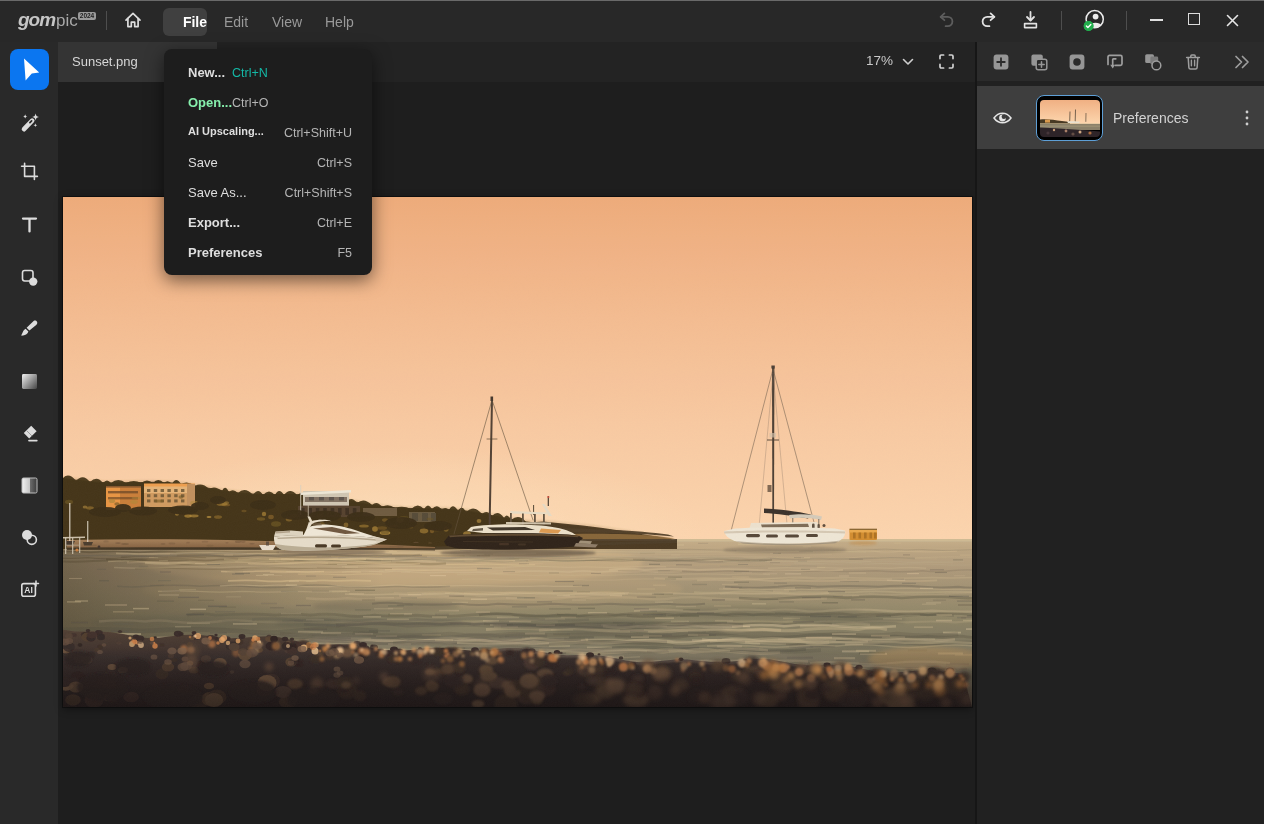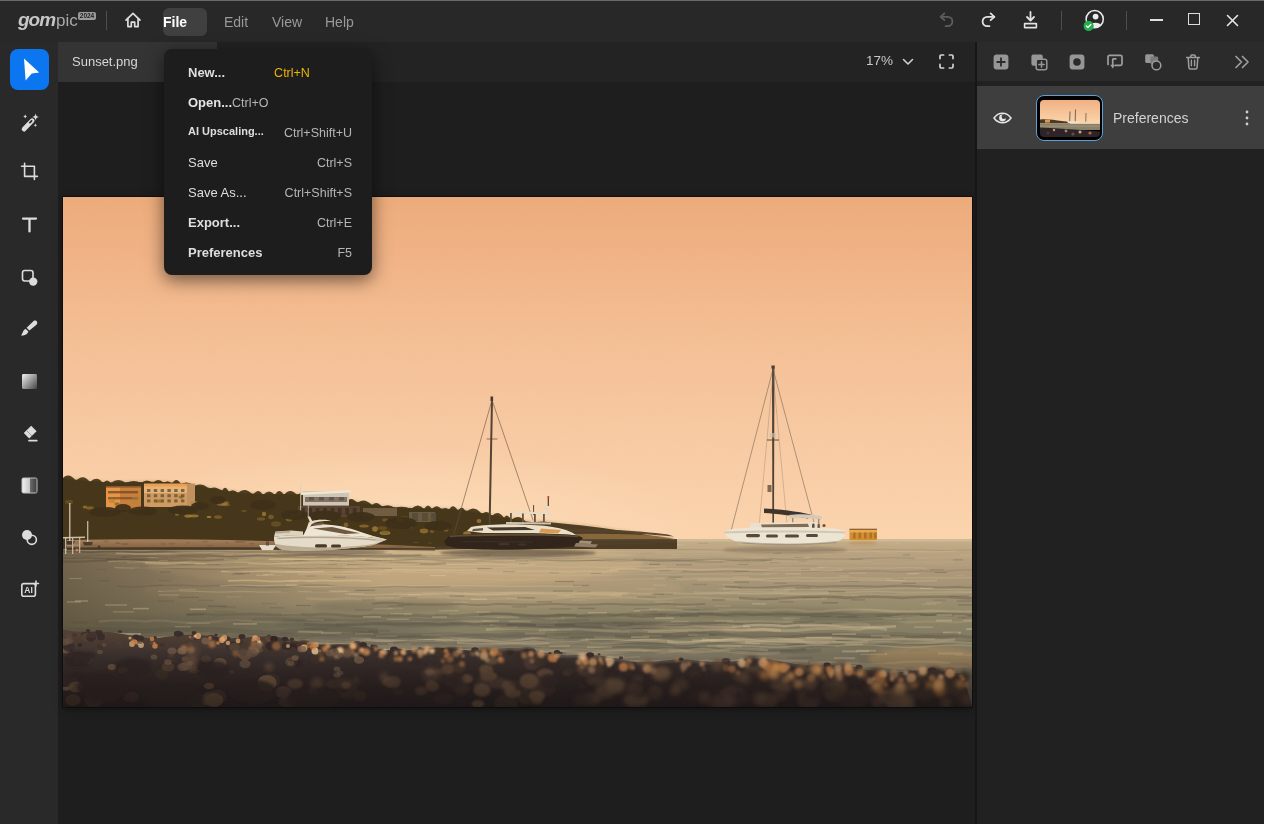--- a/index.html
+++ b/index.html
@@ -10,21 +10,21 @@
 
 <div class="abs" style="left:0;top:0;width:1264px;height:42px;background:#282828;border-top:1px solid #6a6a6a"></div>
 <div class="abs" style="left:18px;top:9px;font-size:19px;font-weight:bold;font-style:italic;letter-spacing:-1px;color:#c6c6c6">gom</div>
 <div class="abs" style="left:56px;top:11px;font-size:17px;color:#a9a9a9;letter-spacing:0px">pic</div>
 <div class="abs" style="left:78px;top:12px;width:18px;height:8px;background:#9a9a9a;border-radius:2px;color:#222;font-size:6.5px;font-weight:bold;text-align:center;line-height:8px">2024</div>
 <div class="abs" style="left:106px;top:11px;width:1px;height:19px;background:#4e4e4e"></div>
 <svg class="abs" style="left:123px;top:10px" width="20" height="20" viewBox="0 0 20 20" fill="none" stroke="#dedede" stroke-width="1.7" stroke-linecap="round" stroke-linejoin="round">
 <path d="M3,10.2 L10,3.4 L17,10.2"></path>
       <path d="M4.9,8.6 V16.6 H8.3 V12.2 H11.7 V16.6 H15.1 V8.6"></path>
     </svg>
-<div class="abs" style="left:163px;top:7.5px;width:44px;height:28px;background:#404040;border-radius:6px;color:#ffffff;font-size:14px;font-weight:bold;text-align:left;line-height:28px">File</div>
+<div class="abs" style="left:163px;top:7.5px;width:44px;height:28px;background:#404040;border-radius:6px;color:#ffffff;font-size:14px;font-weight:bold;text-align:right;line-height:28px">File</div>
 <div class="abs" style="left:224px;top:14px;font-size:14px;color:#999999">Edit</div>
 <div class="abs" style="left:272px;top:14px;font-size:14px;color:#999999">View</div>
 <div class="abs" style="left:325px;top:14px;font-size:14px;color:#999999">Help</div>
 <svg class="abs" style="left:936px;top:10px" width="20" height="20" viewBox="0 0 20 20" fill="none" stroke="#5d5d5d" stroke-width="1.8" stroke-linecap="round" stroke-linejoin="round">
 <path d="M4.8,6.8 H11.8 A4.6,4.6 0 0 1 16.4,11.4 V11.6 A4.6,4.6 0 0 1 11.8,16.2 H9.6"></path>
       <path d="M8.4,3.4 L4.6,6.8 L8.4,10.2"></path>
     </svg>
 <svg class="abs" style="left:979px;top:10px" width="20" height="20" viewBox="0 0 20 20" fill="none" stroke="#e2e2e2" stroke-width="1.8" stroke-linecap="round" stroke-linejoin="round">
 <path d="M15.2,6.8 H8.2 A4.6,4.6 0 0 0 3.6,11.4 V11.6 A4.6,4.6 0 0 0 8.2,16.2 H10.4"></path>
       <path d="M11.6,3.4 L15.4,6.8 L11.6,10.2"></path>
@@ -1663,22 +1663,22 @@
       </svg>
 </div>
 <div class="abs" style="left:1113px;top:110px;font-size:14px;color:#d2d2d2">Preferences</div>
 <svg class="abs" style="left:1245px;top:110px" width="4" height="16" viewBox="0 0 4 16" fill="#cfcfcf">
 <circle cx="2" cy="2" r="1.4"></circle>
       <circle cx="2" cy="8" r="1.4"></circle>
       <circle cx="2" cy="14" r="1.4"></circle>
     </svg>
 <div class="abs" style="left:163.5px;top:48.5px;width:208px;height:226px;background:#1d1d1d;border-radius:8px;box-shadow:0 5px 18px rgba(0,0,0,0.55);z-index:50"></div>
 <div class="abs" style="left:188px;top:65px;font-size:13px;font-weight:bold;color:#dedede;z-index:51">New...</div>
-<div class="abs" style="left:232px;top:66px;width:120px;text-align:center;font-size:12.5px;color:#eab308;z-index:51">Ctrl+N</div>
-<div class="abs" style="left:188px;top:95px;font-size:13px;font-weight:bold;color:#e5e5e5;z-index:51">Open...</div>
+<div class="abs" style="left:232px;top:66px;width:120px;text-align:left;font-size:12.5px;color:#14b8a6;z-index:51">Ctrl+N</div>
+<div class="abs" style="left:188px;top:95px;font-size:13px;font-weight:bold;color:#86efac;z-index:51">Open...</div>
 <div class="abs" style="left:232px;top:96px;width:120px;text-align:left;font-size:12.5px;color:#b5b5b5;z-index:51">Ctrl+O</div>
 <div class="abs" style="left:188px;top:125px;font-size:11px;font-weight:bold;color:#dedede;z-index:51">AI Upscaling...</div>
 <div class="abs" style="left:232px;top:126px;width:120px;text-align:right;font-size:12.5px;color:#b5b5b5;z-index:51">Ctrl+Shift+U</div>
 <div class="abs" style="left:188px;top:155px;font-size:13px;font-weight:normal;color:#dedede;z-index:51">Save</div>
 <div class="abs" style="left:232px;top:156px;width:120px;text-align:right;font-size:12.5px;color:#b5b5b5;z-index:51">Ctrl+S</div>
 <div class="abs" style="left:188px;top:185px;font-size:13px;font-weight:normal;color:#dedede;z-index:51">Save As...</div>
 <div class="abs" style="left:232px;top:186px;width:120px;text-align:right;font-size:12.5px;color:#b5b5b5;z-index:51">Ctrl+Shift+S</div>
 <div class="abs" style="left:188px;top:215px;font-size:13px;font-weight:bold;color:#dedede;z-index:51">Export...</div>
 <div class="abs" style="left:232px;top:216px;width:120px;text-align:right;font-size:12.5px;color:#b5b5b5;z-index:51">Ctrl+E</div>
 <div class="abs" style="left:188px;top:245px;font-size:13px;font-weight:bold;color:#dedede;z-index:51">Preferences</div>

